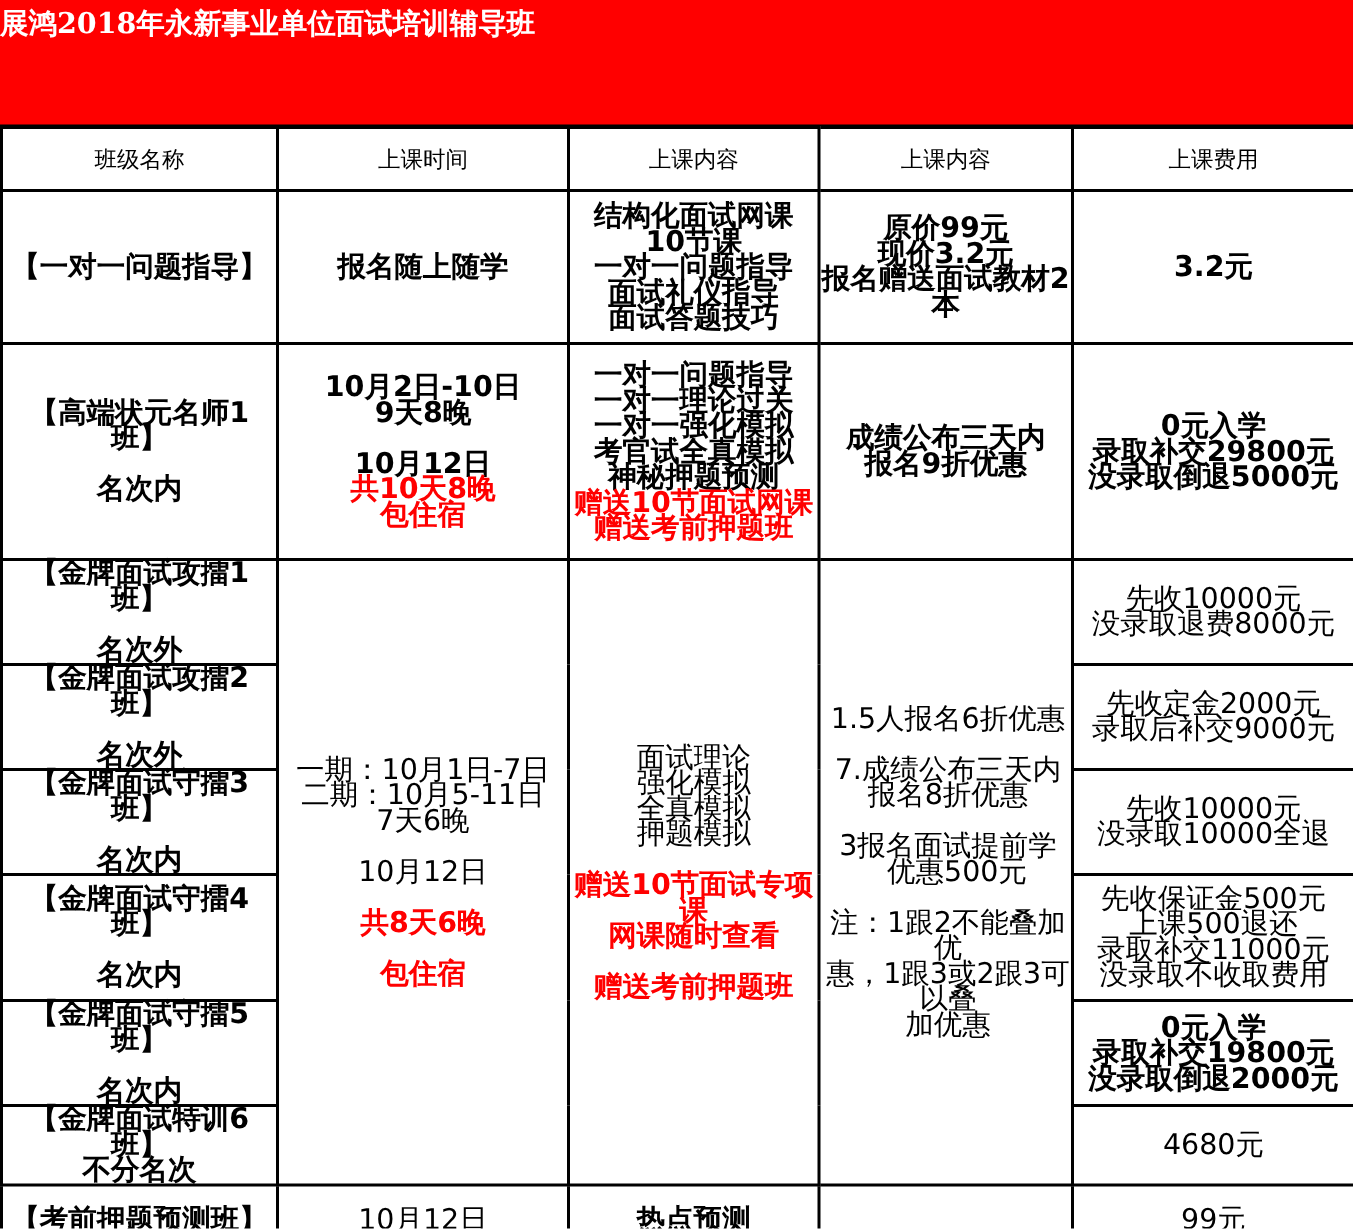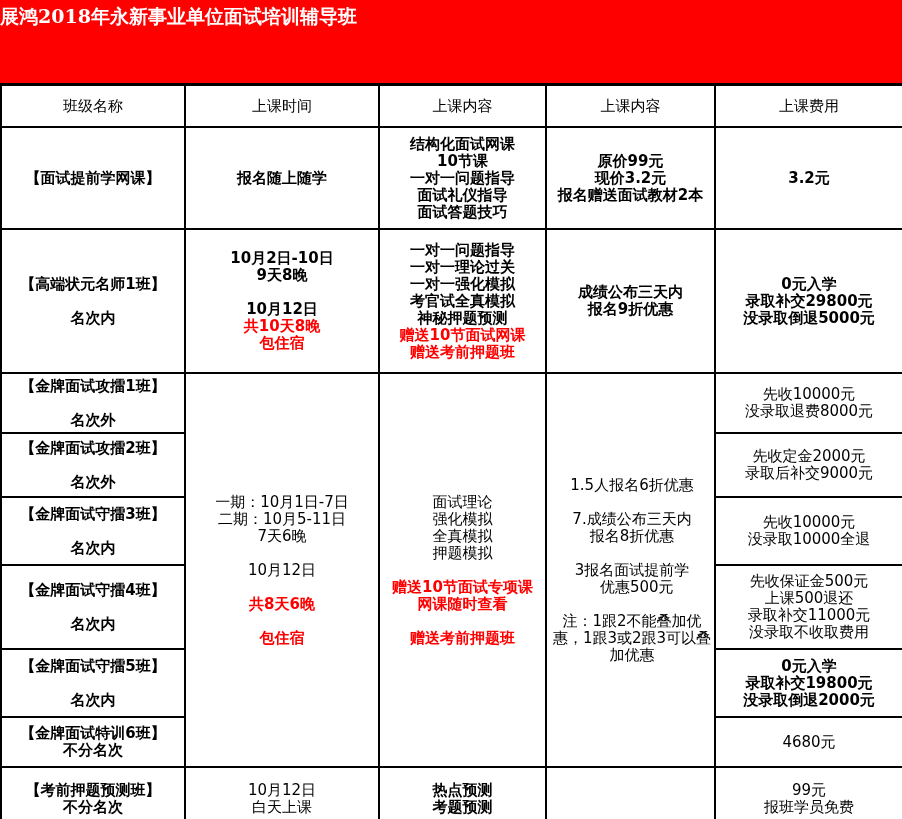--- a/index.html
+++ b/index.html
@@ -11,21 +11,21 @@
     font-family: "DejaVu Serif", serif; font-weight: bold;
     font-size: 19px; line-height: 26px; padding-top: 3px; box-sizing: border-box;
     border-bottom: 1px solid #000;
   }
   table.grid {
     position: absolute; left: 0; top: 84px; width: 902px;
     border-collapse: collapse; table-layout: fixed;
   }
   table.grid td, table.grid th {
     border: 2px solid #000; text-align: center; vertical-align: middle;
-    padding: 0; font-size: 15px; line-height: 17px; color: #000;
+    padding: 0; font-size: 19px; line-height: 17px; color: #000;
   }
   table.grid th {
     font-family: "DejaVu Serif", serif; font-weight: normal; font-size: 15px; height: 40px;
   }
   .b { font-weight: bold; }
   .red { color: #ff0000; font-weight: bold; }
   .line { display: block; }
   .gap { display: block; height: 17px; }
   .left { text-align: left; padding-left: 3px !important; }
 </style>
@@ -48,21 +48,21 @@
     <tbody>
         <tr>
       <th>班级名称</th>
       <th>上课时间</th>
       <th>上课内容</th>
       <th>上课内容</th>
       <th>上课费用</th>
     </tr>
 
     <tr style="height:102px">
-      <td class="b">【面试提前学网课】</td>
+      <td class="b">【一对一问题指导】</td>
       <td class="b">报名随上随学</td>
       <td class="b">
         <span class="line">结构化面试网课</span>
         <span class="line">10节课</span>
         <span class="line">一对一问题指导</span>
         <span class="line">面试礼仪指导</span>
         <span class="line">面试答题技巧</span>
       </td>
       <td class="red">
         <span class="line">原价99元</span>

